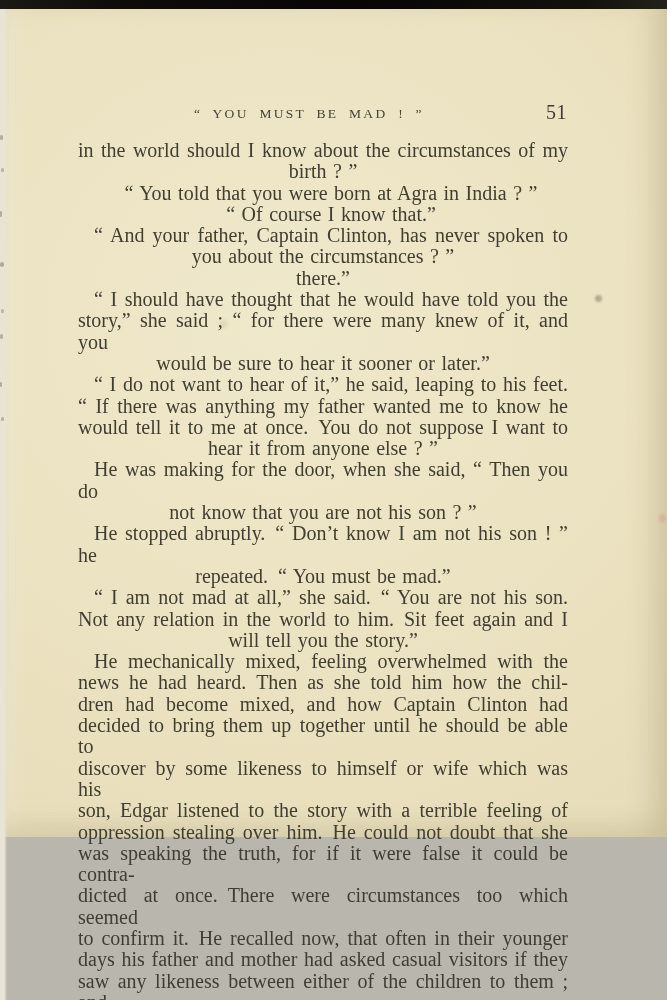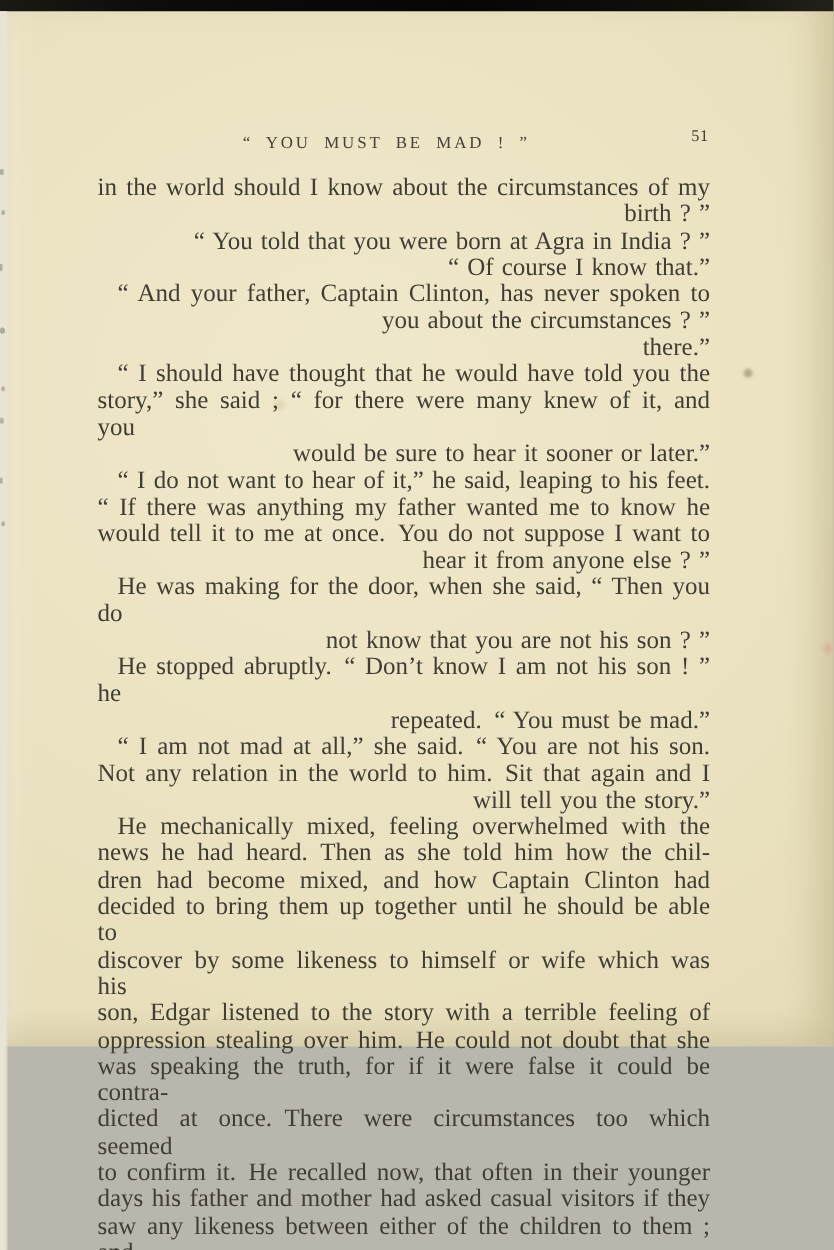--- a/index.html
+++ b/index.html
@@ -58,26 +58,26 @@
 
   .page{position:absolute;left:78px;top:103px;width:490px;color:var(--text-color);}
 
   .header{position:relative;height:22px;}
   .running-title{
     position:absolute;left:50%;top:3px;transform:translateX(-50%) translateX(-14px);
     font-size:13.5px;letter-spacing:2.3px;word-spacing:5px;white-space:nowrap;
     color:#45433a;
   }
   .page-number{
-    position:absolute;right:1px;top:-2px;font-size:13px;color:#3d3b31;
+    position:absolute;right:1px;top:-2px;font-size:20px;color:#3d3b31;
     letter-spacing:.5px;
   }
 
   .text-block{margin-top:15px;font-size:20px;word-spacing:1.5px;}
-  .line{line-height:21.3px;text-align:right;white-space:normal;}
+  .line{line-height:21.3px;text-align:center;white-space:normal;}
   .line.j{text-align:justify;text-align-last:justify;-moz-text-align-last:justify;}
   .line.ind{text-indent:16px;}
 </style>
 </head>
 <body>
 
 <div class="scan">
   <div class="top-bar"></div>
   <div class="left-edge"></div>
   <div class="edge-mark m1"></div>
@@ -110,21 +110,21 @@
         <div class="line">would be sure to hear it sooner or later.”</div>
         <div class="line j ind">“ I do not want to hear of it,” he said, leaping to his feet.</div>
         <div class="line j">“ If there was anything my father wanted me to know he</div>
         <div class="line j">would tell it to me at once. You do not suppose I want to</div>
         <div class="line">hear it from anyone else ? ”</div>
         <div class="line j ind">He was making for the door, when she said, “ Then you do</div>
         <div class="line">not know that you are not his son ? ”</div>
         <div class="line j ind">He stopped abruptly. “ Don’t know I am not his son ! ” he</div>
         <div class="line">repeated. “ You must be mad.”</div>
         <div class="line j ind">“ I am not mad at all,” she said. “ You are not his son.</div>
-        <div class="line j">Not any relation in the world to him. Sit that again and I</div>
+        <div class="line j">Not any relation in the world to him. Sit feet again and I</div>
         <div class="line">will tell you the story.”</div>
         <div class="line j ind">He mechanically mixed, feeling overwhelmed with the</div>
         <div class="line j">news he had heard. Then as she told him how the chil-</div>
         <div class="line j">dren had become mixed, and how Captain Clinton had</div>
         <div class="line j">decided to bring them up together until he should be able to</div>
         <div class="line j">discover by some likeness to himself or wife which was his</div>
         <div class="line j">son, Edgar listened to the story with a terrible feeling of</div>
         <div class="line j">oppression stealing over him. He could not doubt that she</div>
         <div class="line j">was speaking the truth, for if it were false it could be contra-</div>
         <div class="line j">dicted at once. There were circumstances too which seemed</div>

